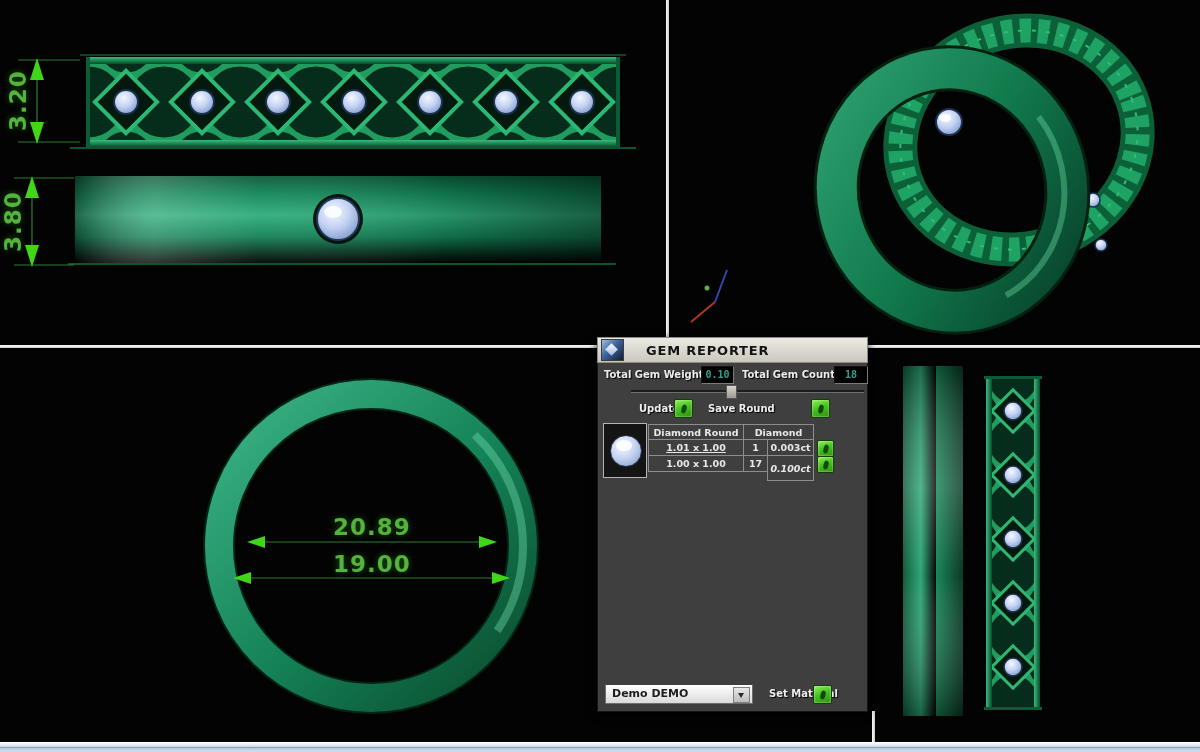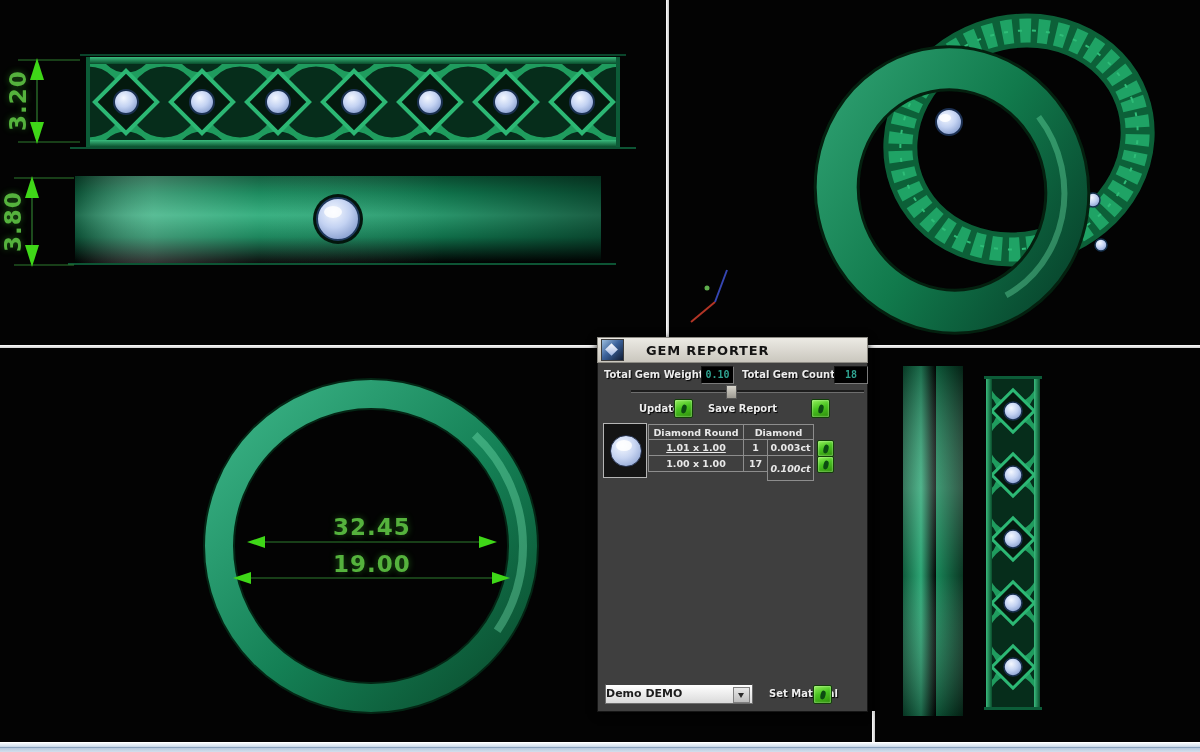--- a/index.html
+++ b/index.html
@@ -50,21 +50,21 @@
     border:1px solid #b5b5b5;}
   #gem-preview .stone{position:absolute;left:6px;top:11px;width:30px;height:30px;border-radius:50%;
     background:radial-gradient(circle at 38% 32%,#f5f9ff 0%,#c9d6f2 45%,#7e96c9 100%);
     border:1px solid #26324e;}
   #gem-preview .stone .hl{position:absolute;left:5px;top:4px;width:16px;height:11px;border-radius:50%;
     background:rgba(255,255,255,.85);}
   .tcell{position:absolute;box-sizing:border-box;border:1px solid #8d8d8d;color:#e8e8e8;
     font-size:9.5px;font-weight:700;display:flex;align-items:center;justify-content:center;white-space:nowrap;}
   .combo{position:absolute;left:7px;top:347px;width:148px;height:20px;box-sizing:border-box;
     background:linear-gradient(#ffffff,#dadada);border:1px solid #6e6e6e;border-top-color:#3f3f3f;
-    color:#1d1d1d;font-size:11px;font-weight:700;line-height:18px;padding-left:0;cursor:pointer;}
+    color:#1d1d1d;font-size:11px;font-weight:700;line-height:18px;padding-left:6px;cursor:pointer;}
   .combo-btn{position:absolute;right:2px;top:2px;width:15px;height:14px;
     background:linear-gradient(#e8e8e8,#bdbdbd);border:1px solid #808080;}
   .combo-btn .arr{position:absolute;left:4px;top:5px;width:0;height:0;
     border-left:3px solid transparent;border-right:3px solid transparent;border-top:5px solid #2a2a2a;}
 </style>
 </head>
 <body>
 
 <div id="screen">
 
@@ -221,21 +221,21 @@
       </g>
 
       <g stroke="#2f7d2f" stroke-width="1.2">
         <line x1="237" y1="230" x2="506" y2="230"></line>
       </g>
       <g fill="#3fd718">
         <polygon points="233,230 251,224 251,236"></polygon>
         <polygon points="510,230 492,224 492,236"></polygon>
       </g>
     </svg>
-    <div class="dimlabel" style="left:322px;top:166px;width:100px;">32.45</div>
+    <div class="dimlabel" style="left:322px;top:166px;width:100px;">20.89</div>
     <div class="dimlabel" style="left:322px;top:203px;width:100px;">19.00</div>
   </div>
 
   <div class="viewport" id="vp-right">
     <svg width="325" height="394">
       <defs>
         <radialGradient id="gemG4" cx="40%" cy="33%" r="75%">
           <stop offset="0" stop-color="#f4f8ff"></stop>
             <stop offset=".5" stop-color="#c3d2f2"></stop>
             <stop offset="1" stop-color="#7e96c9"></stop>
@@ -301,21 +301,21 @@
       <div class="dlg-label" style="left:144px;top:6px;">Total Gem Count</div>
       <div class="valbox" style="left:236px;top:3px;width:32px;height:16px;">18</div>
 
       <div id="dlg-slider-track" style="top:27px;"></div>
       <div id="dlg-slider-thumb" style="top:22px;"></div>
 
       <div class="dlg-label" style="left:41px;top:40px;">Update</div>
       <div class="gobtn" style="left:76px;top:36px;width:17px;height:17px;">
           <div class="pip"></div>
         </div>
-      <div class="dlg-label" style="left:110px;top:40px;">Save Report</div>
+      <div class="dlg-label" style="left:110px;top:40px;">Save Round</div>
       <div class="gobtn" style="left:213px;top:36px;width:17px;height:17px;">
           <div class="pip"></div>
         </div>
 
       <div id="gem-preview" style="top:60px;">
         <div class="stone">
             <div class="hl"></div>
           </div>
       </div>
 

